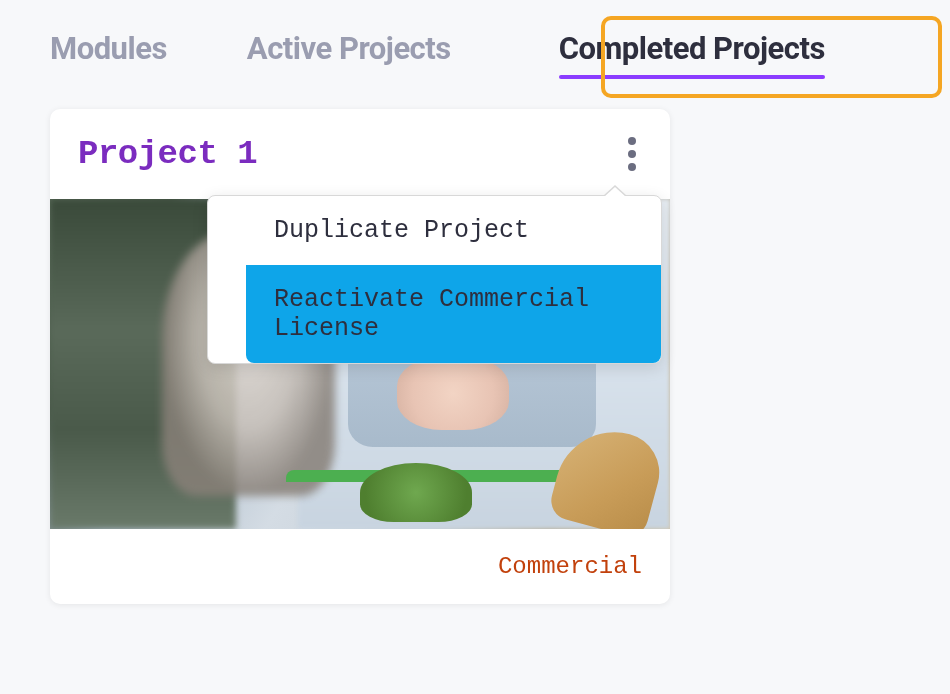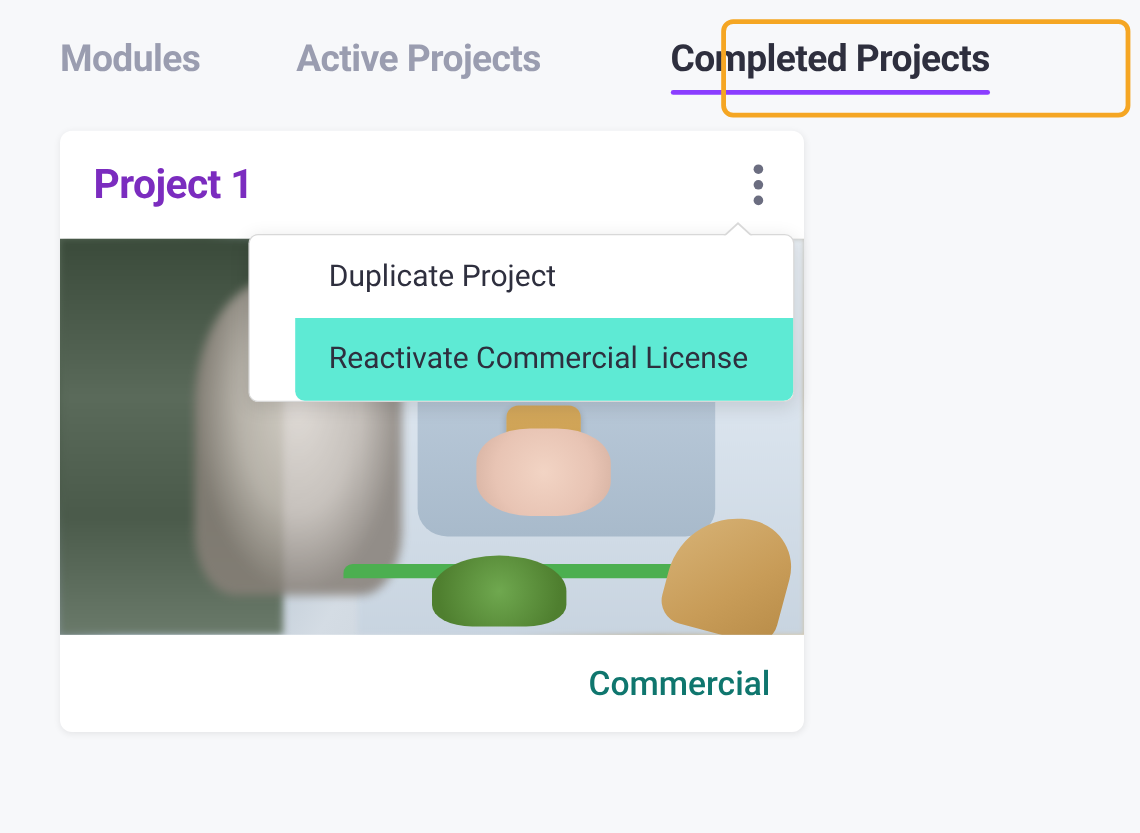--- a/index.html
+++ b/index.html
@@ -51,20 +51,21 @@
     }
     .content {
       padding: 30px 50px;
     }
     .project-card {
       width: 620px;
       background: #ffffff;
       border-radius: 10px;
       box-shadow: 0 1px 6px rgba(0,0,0,0.08);
       position: relative;
+      font-family: Liberation Mono, monospace;
     }
     .card-header {
       display: flex;
       justify-content: space-between;
       align-items: center;
       padding: 22px 28px 22px 28px;
     }
     .project-title {
       font-size: 34px;
       font-weight: 700;
@@ -89,23 +90,23 @@
       height: 330px;
       position: relative;
       overflow: hidden;
       background: linear-gradient(120deg, #5a6b5a 0%, #4a5a4a 15%, #a8b8c8 30%, #d4dce4 50%, #c8d0d8 70%, #b8a888 85%, #d4c4a4 100%);
     }
     .card-footer {
       padding: 24px 28px;
       text-align: right;
     }
     .license-type {
-      font-size: 28px;
+      font-size: 24px;
       font-weight: 500;
-      color: #0f766e;
+      color: #c2410c;
     }
     
     .dropdown {
       position: absolute;
       top: 86px;
       right: 8px;
       width: 455px;
       background: #ffffff;
       border: 1px solid #d8d8d8;
       border-radius: 8px;
@@ -144,21 +145,21 @@
     }
     .dropdown-item:first-child {
       border-top-left-radius: 8px;
       border-top-right-radius: 8px;
     }
     .dropdown-item:last-child {
       border-bottom-left-radius: 8px;
       border-bottom-right-radius: 8px;
     }
     .dropdown-item.hovered {
-      background: #5eead4;
+      background: #0ea5e9;
     }
     
     .scene-shelf {
       position: absolute;
       left: 0; top: 0;
       width: 30%; height: 100%;
       background: linear-gradient(180deg, #3a4a3a 0%, #5a6a5a 40%, #4a5a4a 70%, #6a7a6a 100%);
       filter: blur(3px);
     }
     .scene-person {

